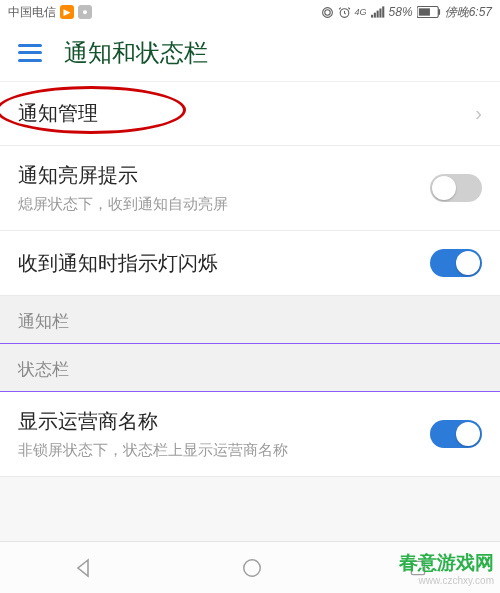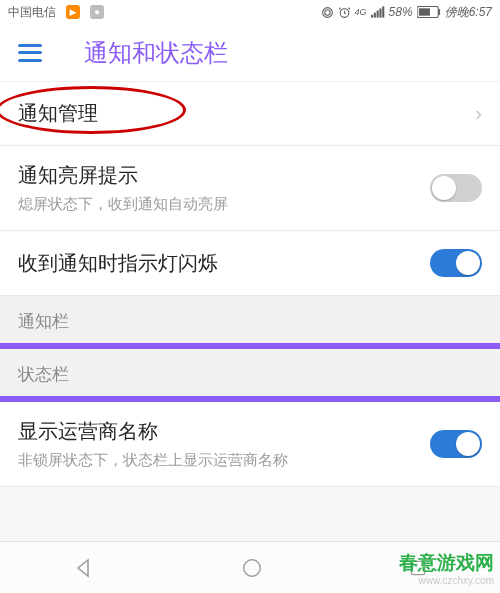--- a/index.html
+++ b/index.html
@@ -1,41 +1,41 @@
 <!DOCTYPE html>
 <html><head>
 <meta charset="utf-8">
 <style>
   * { box-sizing: border-box; margin: 0; padding: 0; }
   html, body { width: 500px; height: 593px; font-family: "PingFang SC", "Microsoft YaHei", sans-serif; background: #fff; color: #222; }
   .screen { position: relative; width: 500px; height: 593px; background: #f7f7f7; overflow: hidden; }
 
   
   .statusbar { height: 24px; background: #fff; display: flex; align-items: center; justify-content: space-between; padding: 0 8px; font-size: 12px; color: #5f5f5f; }
-  .statusbar .sb-left { display: flex; align-items: center; gap: 10px; }
+  .statusbar .sb-left { display: flex; align-items: center; gap: 4px; }
   .statusbar .sb-right { display: flex; align-items: center; gap: 4px; font-style: italic; }
   .sb-box { width: 14px; height: 14px; border-radius: 3px; background: #ff8a00; display: inline-flex; align-items: center; justify-content: center; color: #fff; font-size: 9px; }
   .sb-box.gray { background: #bdbdbd; }
   .sb-ico { display: inline-flex; align-items: center; }
 
   
   .appheader { height: 58px; background: #fff; display: flex; align-items: center; padding: 0 18px; border-bottom: 1px solid #eee; }
   .hamburger { width: 24px; height: 18px; display: flex; flex-direction: column; justify-content: space-between; margin-right: 22px; }
   .hamburger span { display: block; height: 3px; background: #2d7bd8; border-radius: 2px; }
-  .appheader h1 { font-size: 24px; font-weight: 500; color: #8b5cf6; margin-left: 20px; }
+  .appheader h1 { font-size: 24px; font-weight: 500; color: #14532d; }
 
   
   .row { background: #fff; padding: 16px 18px; display: flex; align-items: center; justify-content: space-between; border-bottom: 1px solid #eaeaea; position: relative; }
   .row.tall { padding-top: 18px; padding-bottom: 18px; gap: 36px; }
   .row .labels { display: flex; flex-direction: column; gap: 6px; }
   .row .title { font-size: 20px; color: #262626; }
   .row .sub { font-size: 15px; color: #9b9b9b; }
   .chev { color: #c4c4c4; font-size: 20px; }
 
-  .section-header { background: #f1f1f1; padding: 14px 18px 10px; font-size: 17px; color: #8a8a8a; border-bottom: 6px solid #8b5cf6; }
+  .section-header { background: #f1f1f1; padding: 14px 18px 10px; font-size: 17px; color: #8a8a8a; border-bottom: 1px solid #8b5cf6; }
 
   
   .toggle { width: 52px; height: 28px; border-radius: 14px; background: #d0d0d0; position: relative; flex-shrink: 0; }
   .toggle .knob { position: absolute; top: 2px; left: 2px; width: 24px; height: 24px; background: #fff; border-radius: 50%; box-shadow: 0 1px 2px rgba(0,0,0,0.25); }
   .toggle.on { background: #2d7bd8; }
   .toggle.on .knob { left: auto; right: 2px; }
 
   
   .annot-oval { position: absolute; border: 3px solid #cc0000; border-radius: 50%/50%; pointer-events: none; }
 

